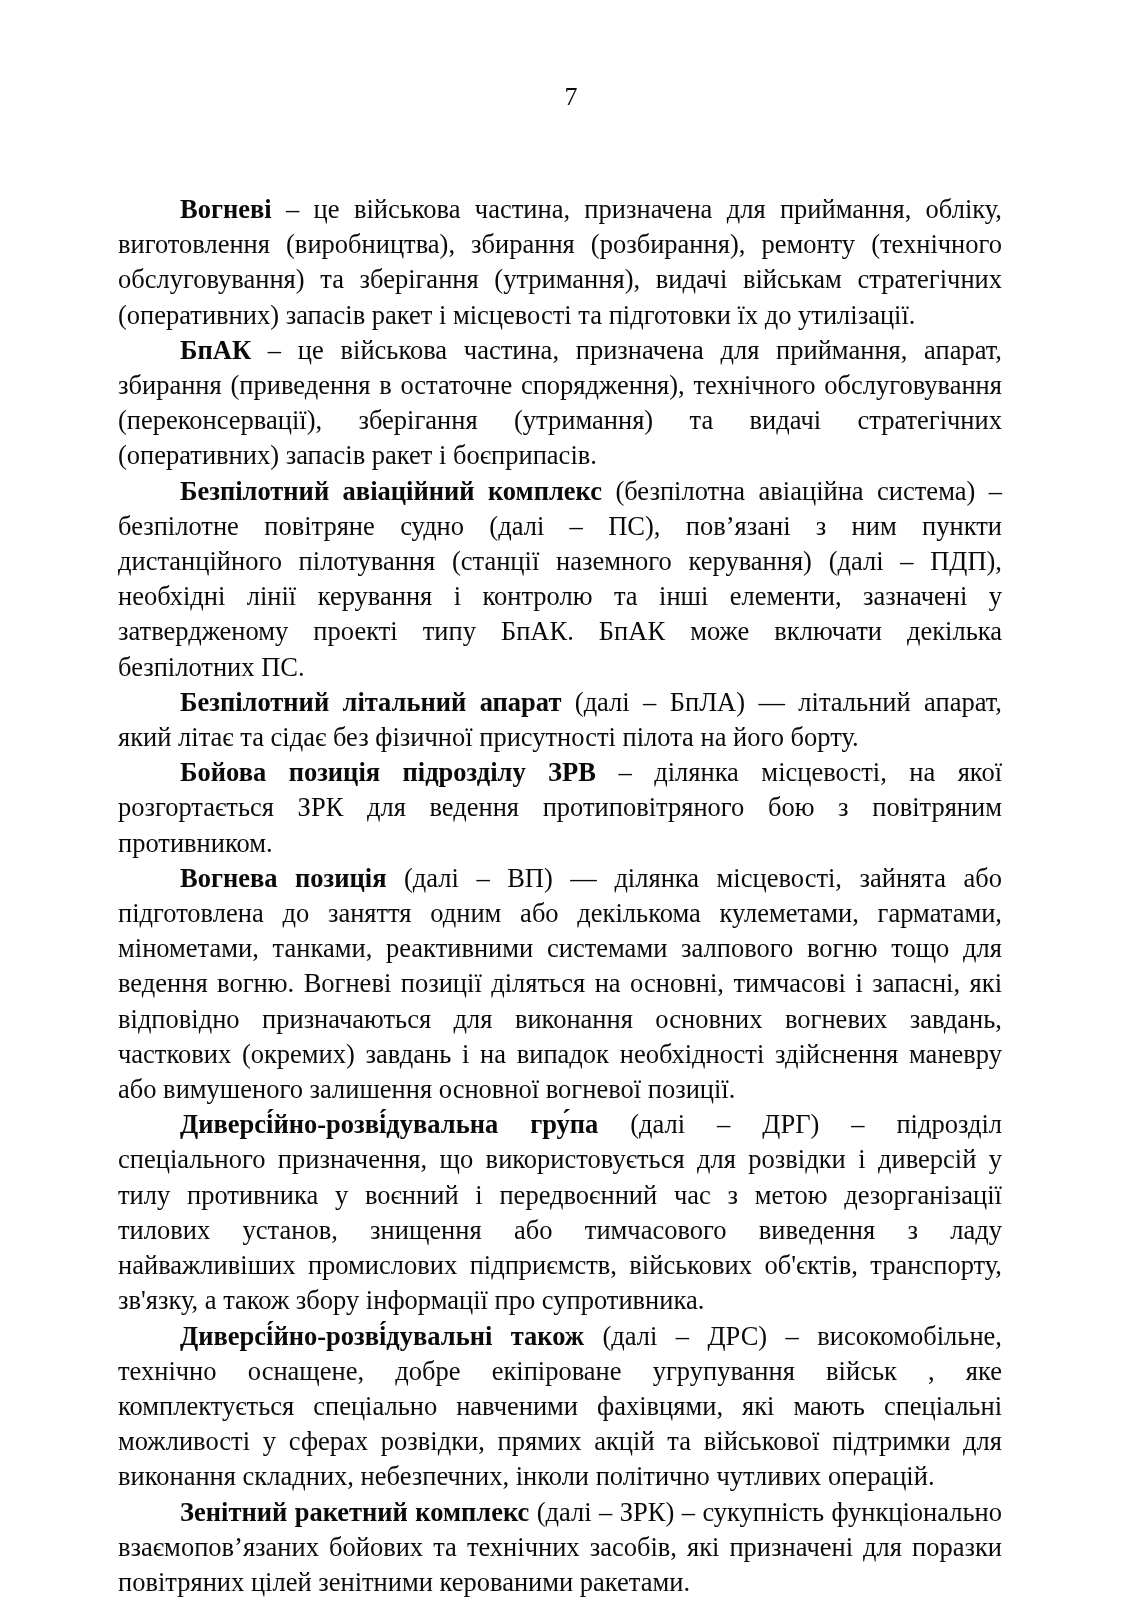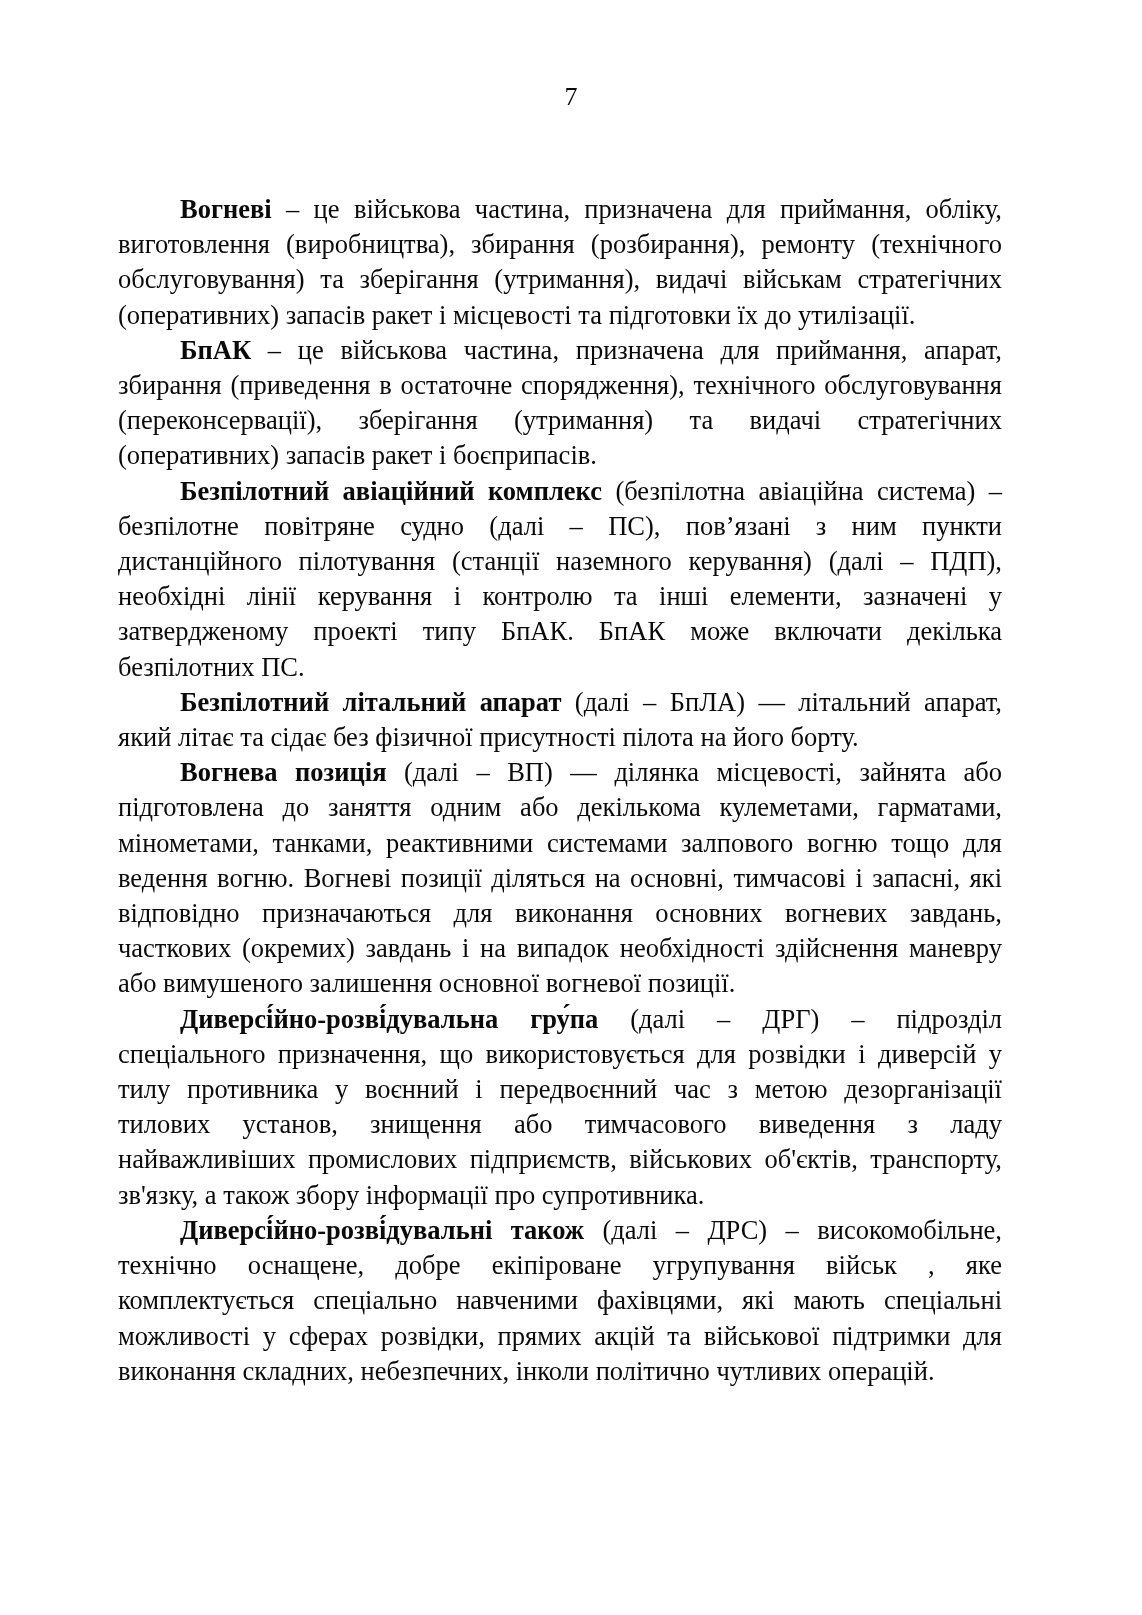--- a/index.html
+++ b/index.html
@@ -76,23 +76,25 @@
   <div class="body-block">
 
     <p class="para"><span class="term">Вогневі</span><span> – це військова частина, призначена для приймання, обліку, виготовлення (виробництва), збирання (розбирання), ремонту (технічного обслуговування) та зберігання (утримання), видачі військам стратегічних (оперативних) запасів ракет і місцевості та підготовки їх до утилізації.</span></p>
 
     <p class="para"><span class="term">БпАК</span><span> – це військова частина, призначена для приймання, апарат, збирання (приведення в остаточне спорядження), технічного обслуговування (переконсервації), зберігання (утримання) та видачі стратегічних (оперативних) запасів ракет і боєприпасів.</span></p>
 
     <p class="para"><span class="term">Безпілотний авіаційний комплекс</span><span> (безпілотна авіаційна система) – безпілотне повітряне судно (далі – ПС), пов’язані з ним пункти дистанційного пілотування (станції наземного керування) (далі – ПДП), необхідні лінії керування і контролю та інші елементи, зазначені у затвердженому проекті типу БпАК. БпАК може включати декілька безпілотних ПС.</span></p>
 
     <p class="para"><span class="term">Безпілотний літальний апарат</span><span> (далі – БпЛА) — літальний апарат, який літає та сідає без фізичної присутності пілота на його борту.</span></p>
 
+    <p class="para"><span class="term">Бойова позиція підрозділу ЗРВ</span><span> – ділянка місцевості, на якої розгортається ЗРК для ведення протиповітряного бою з повітряним противником.</span></p>
 
     <p class="para"><span class="term">Вогнева позиція</span><span> (далі – ВП) — ділянка місцевості, зайнята або підготовлена до заняття одним або декількома кулеметами, гарматами, мінометами, танками, реактивними системами залпового вогню тощо для ведення вогню. Вогневі позиції діляться на основні, тимчасові і запасні, які відповідно призначаються для виконання основних вогневих завдань, часткових (окремих) завдань і на випадок необхідності здійснення маневру або вимушеного залишення основної вогневої позиції.</span></p>
 
     <p class="para"><span class="term">Диверсі́йно-розві́дувальна гру́па</span><span> (далі – ДРГ) – підрозділ спеціального призначення, що використовується для розвідки і диверсій у тилу противника у воєнний і передвоєнний час з метою дезорганізації тилових установ, знищення або тимчасового виведення з ладу найважливіших промислових підприємств, військових об'єктів, транспорту, зв'язку, а також збору інформації про супротивника.</span></p>
 
     <p class="para"><span class="term">Диверсі́йно-розві́дувальні також</span><span> (далі – ДРС) – високомобільне, технічно оснащене, добре екіпіроване угрупування військ , яке комплектується спеціально навченими фахівцями, які мають спеціальні можливості у сферах розвідки, прямих акцій та військової підтримки для виконання складних, небезпечних, інколи політично чутливих операцій.</span></p>
 
+    <p class="para"><span class="term">Зенітний ракетний комплекс</span><span> (далі – ЗРК) – сукупність функціонально взаємопов’язаних бойових та технічних засобів, які призначені для поразки повітряних цілей зенітними керованими ракетами.</span></p>
 
   </div>
 
 </div>
 
 </body></html>

